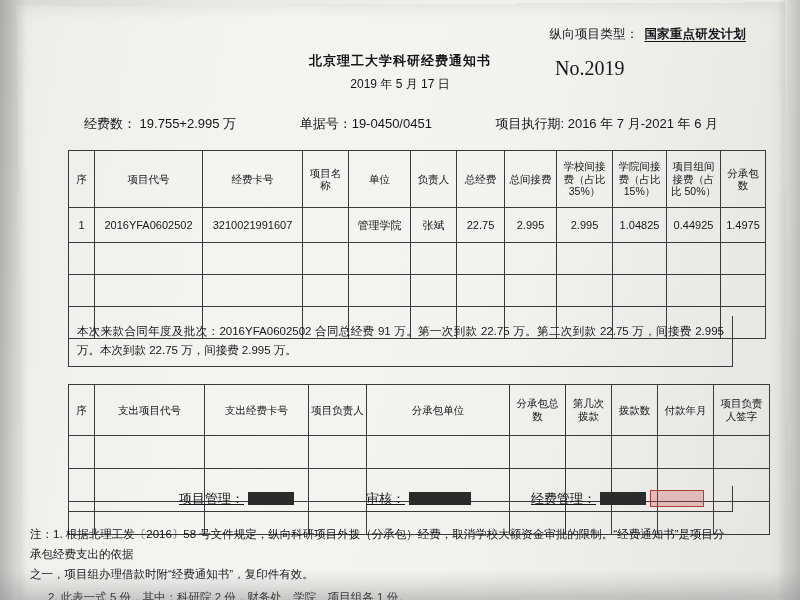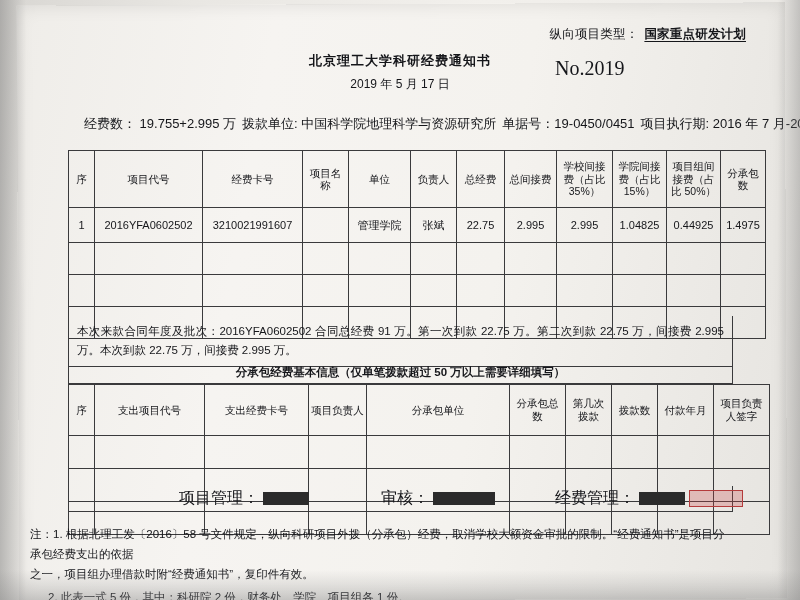--- a/index.html
+++ b/index.html
@@ -191,21 +191,22 @@
   .sig-strip {
     position: absolute;
     left: 68px;
     top: 486px;
     width: 665px;
     height: 26px;
     border: 1px solid #3a3a3c;
     border-top: none;
     box-sizing: border-box;
     display: flex;
-    font-size: 16px;
+    font-size: 13px;
+    text-decoration: underline;
   }
   .sig-cell {
     display: flex;
     align-items: center;
     white-space: nowrap;
   }
   .sig-1 { margin-left: 110px; }
   .sig-2 { margin-left: 72px; }
   .sig-3 { margin-left: 60px; }
   .redact {
@@ -251,21 +252,20 @@
     <div class="cat-line">
       <span>纵向项目类型：</span><span class="cat-value">国家重点研发计划</span>
     </div>
 
     <div class="doc-title">北京理工大学科研经费通知书</div>
     <div class="doc-no">No.2019</div>
     <div class="doc-date">2019 年 5 月 17 日</div>
 
     <div class="meta-row">
       <span>经费数： 19.755+2.995 万</span>
-      <span>拨款单位: 中国科学院地理科学与资源研究所</span>
       <span>单据号：19-0450/0451</span>
       <span>项目执行期: 2016 年 7 月-2021 年 6 月</span>
     </div>
 
     <table class="tbl">
       <colgroup>
         <col style="width:26px">
         <col style="width:108px">
         <col style="width:100px">
         <col style="width:46px">
@@ -349,21 +349,20 @@
           <td></td>
           <td></td>
           <td></td>
           <td></td>
         </tr>
       </tbody>
     </table>
 
     <div class="note-block">本次来款合同年度及批次：2016YFA0602502 合同总经费 91 万。第一次到款 22.75 万。第二次到款 22.75 万，间接费 2.995 万。本次到款 22.75 万，间接费 2.995 万。</div>
 
-    <div class="sub-title-bar">分承包经费基本信息（仅单笔拨款超过 50 万以上需要详细填写）</div>
 
     <table class="tbl2">
       <colgroup>
         <col style="width:26px">
         <col style="width:110px">
         <col style="width:104px">
         <col style="width:58px">
         <col style="width:143px">
         <col style="width:56px">
         <col style="width:46px">

